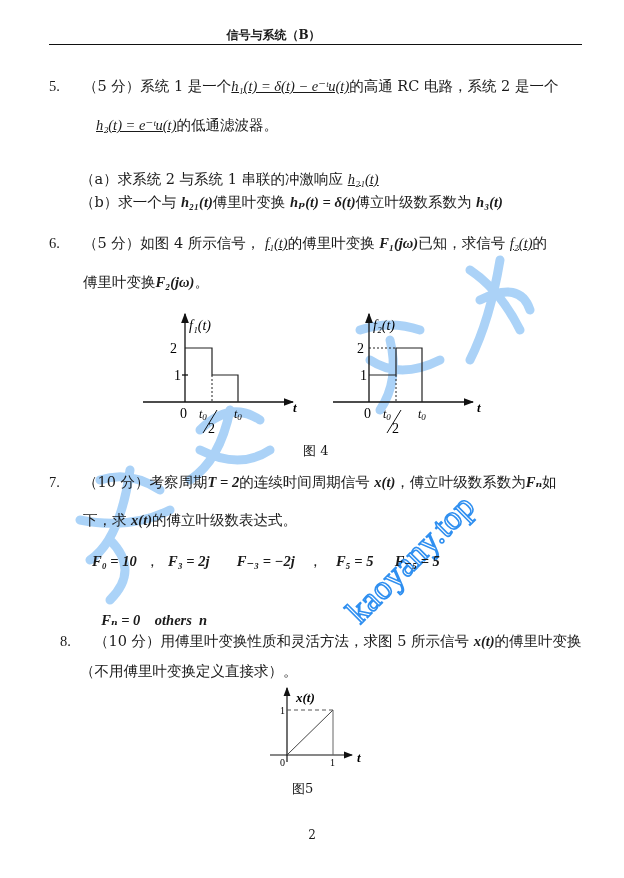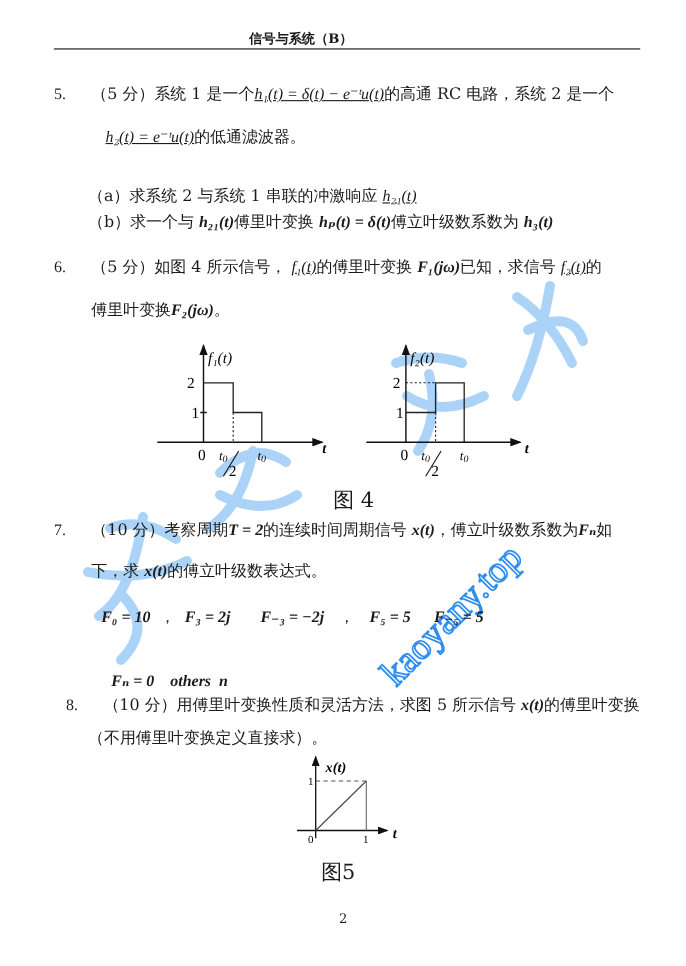--- a/index.html
+++ b/index.html
@@ -6,21 +6,21 @@
   body { width: 624px; height: 878px; position: relative; overflow: hidden;
          font-family: "DejaVu Serif", "Liberation Serif", serif; color: #1a1a1a; }
   .abs { position: absolute; white-space: nowrap; }
   .header-title { left: 0; width: 547px; top: 27px; text-align: center; font-size: 12px; font-weight: bold; }
   .header-rule { left: 49px; top: 44px; width: 533px; height: 0; border-top: 1.6px solid #111; }
   .line { font-size: 14.5px; line-height: 20px; }
   .num { display: inline-block; width: 34px; }
   .m { font-family: "Liberation Serif", "DejaVu Serif", serif; font-style: italic; text-decoration: underline; }
   .mb { font-family: "Liberation Serif", "DejaVu Serif", serif; font-style: italic; font-weight: bold; }
   .r { font-family: "Liberation Serif", "DejaVu Serif", serif; }
-  .caption { font-size: 19px; }
+  .caption { font-size: 13px; }
   .page-num { left: 0; width: 624px; top: 828px; text-align: center; font-size: 12px; }
   svg text { font-family: "Liberation Serif", "DejaVu Serif", serif; }
   .watermark { position: absolute; left: 0; top: 0; pointer-events: none; }
 </style>
 </head>
 <body>
 
 <svg class="watermark" width="624" height="878">
   <g fill="none" stroke="#8fc4f5" stroke-width="9" stroke-linecap="round" opacity="0.75">
 

